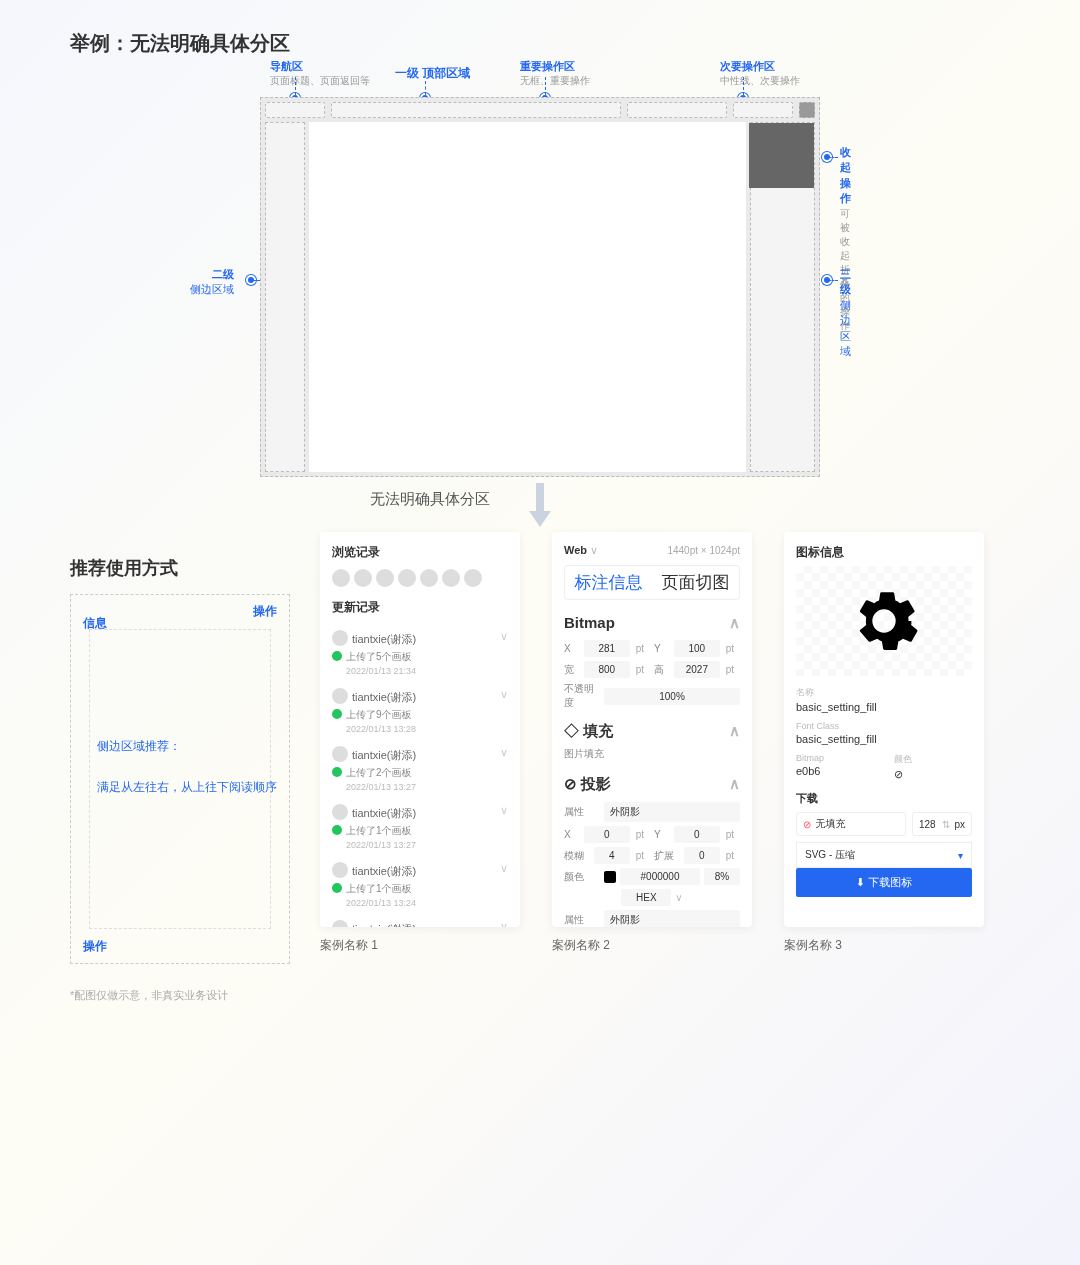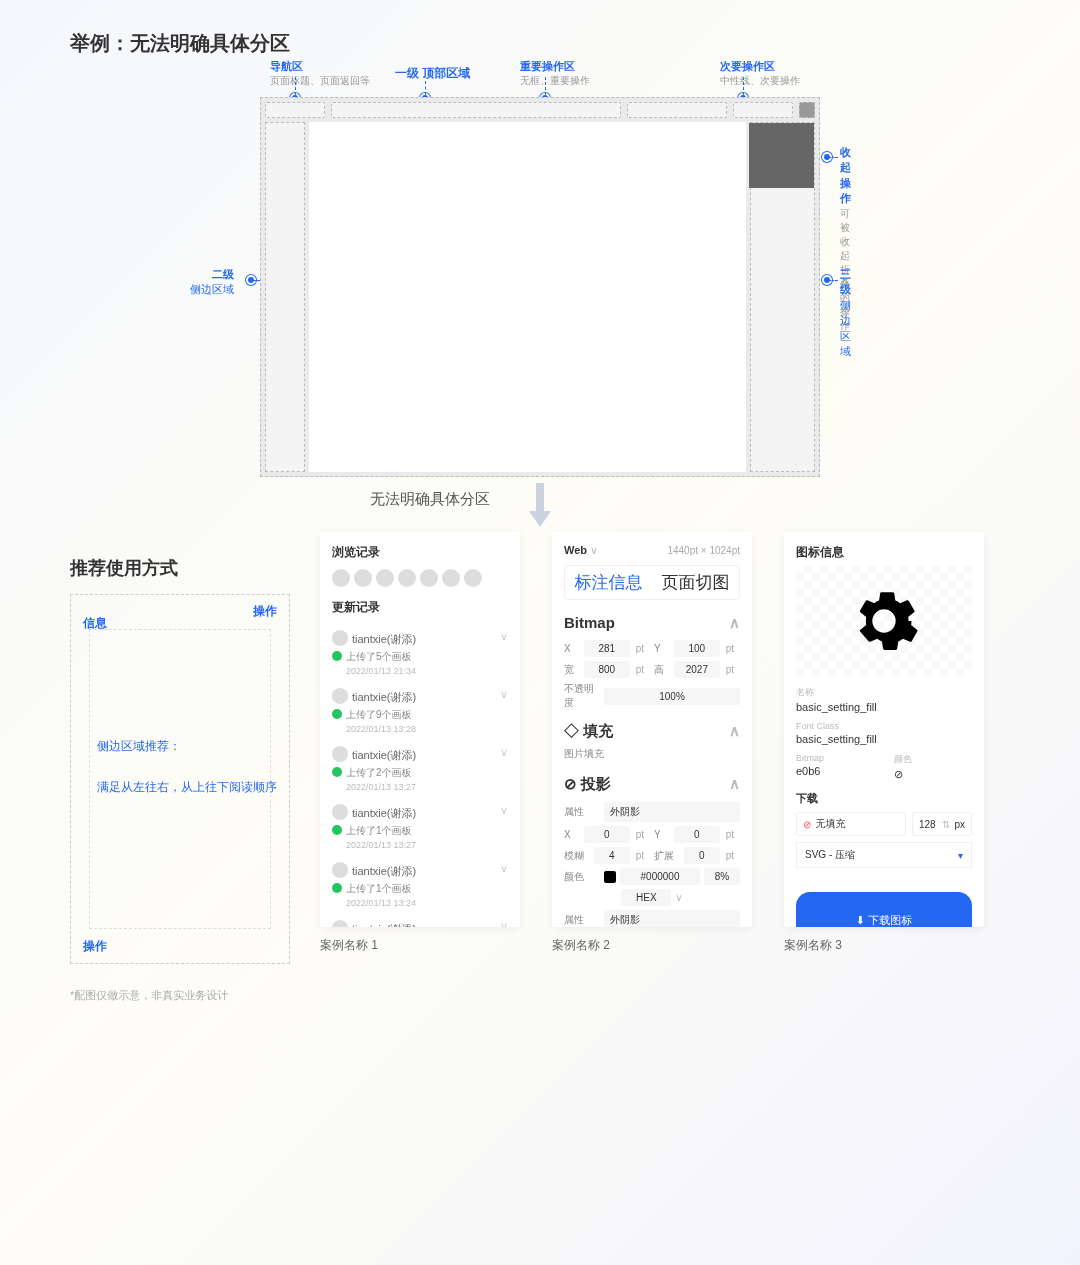--- a/index.html
+++ b/index.html
@@ -71,22 +71,22 @@
 .c3 .sec-title{font-weight:700;font-size:12px;margin-bottom:5px}
 .c3 .preview{height:110px;background:repeating-conic-gradient(#f8f8f8 0% 25%,#fff 0% 50%) 50%/16px 16px;display:flex;align-items:center;justify-content:center;margin-bottom:10px}
 .c3 .preview svg{width:70px;height:70px}
 .c3 .fld-lbl{color:#bbb;font-size:9px;margin-top:8px}
 .c3 .fld-val{font-size:11px;margin-top:2px}
 .c3 .pair{display:flex;gap:20px}
 .c3 .pair>div{flex:1}
 .c3 .dl-title{font-weight:600;margin:10px 0 6px}
 .c3 .dl-row{display:flex;gap:6px;margin-bottom:6px}
 .c3 .dl-inp{border:1px solid #eee;padding:4px 6px;border-radius:3px;font-size:10px;flex:1;display:flex;align-items:center;gap:4px}
-.c3 .dl-sel{border:1px solid #eee;padding:5px 8px;border-radius:0;font-size:10px;display:flex;justify-content:space-between;align-items:center;margin-bottom:24px}
-.c3 .dl-btn{background:#2468f2;color:#fff;text-align:center;padding:21px;border-radius:14px;font-size:11px}
+.c3 .dl-sel{border:1px solid #eee;padding:5px 8px;border-radius:0;font-size:10px;display:flex;justify-content:space-between;align-items:center;margin-bottom:0}
+.c3 .dl-btn{background:#2468f2;color:#fff;text-align:center;padding:7px;border-radius:2px;font-size:11px}
 
 .footnote{color:#aaa;font-size:11px;margin-top:24px}
 </style>
 </head>
 <body>
 
 <div class="title">举例：无法明确具体分区</div>
 
 <div class="layout">
 

